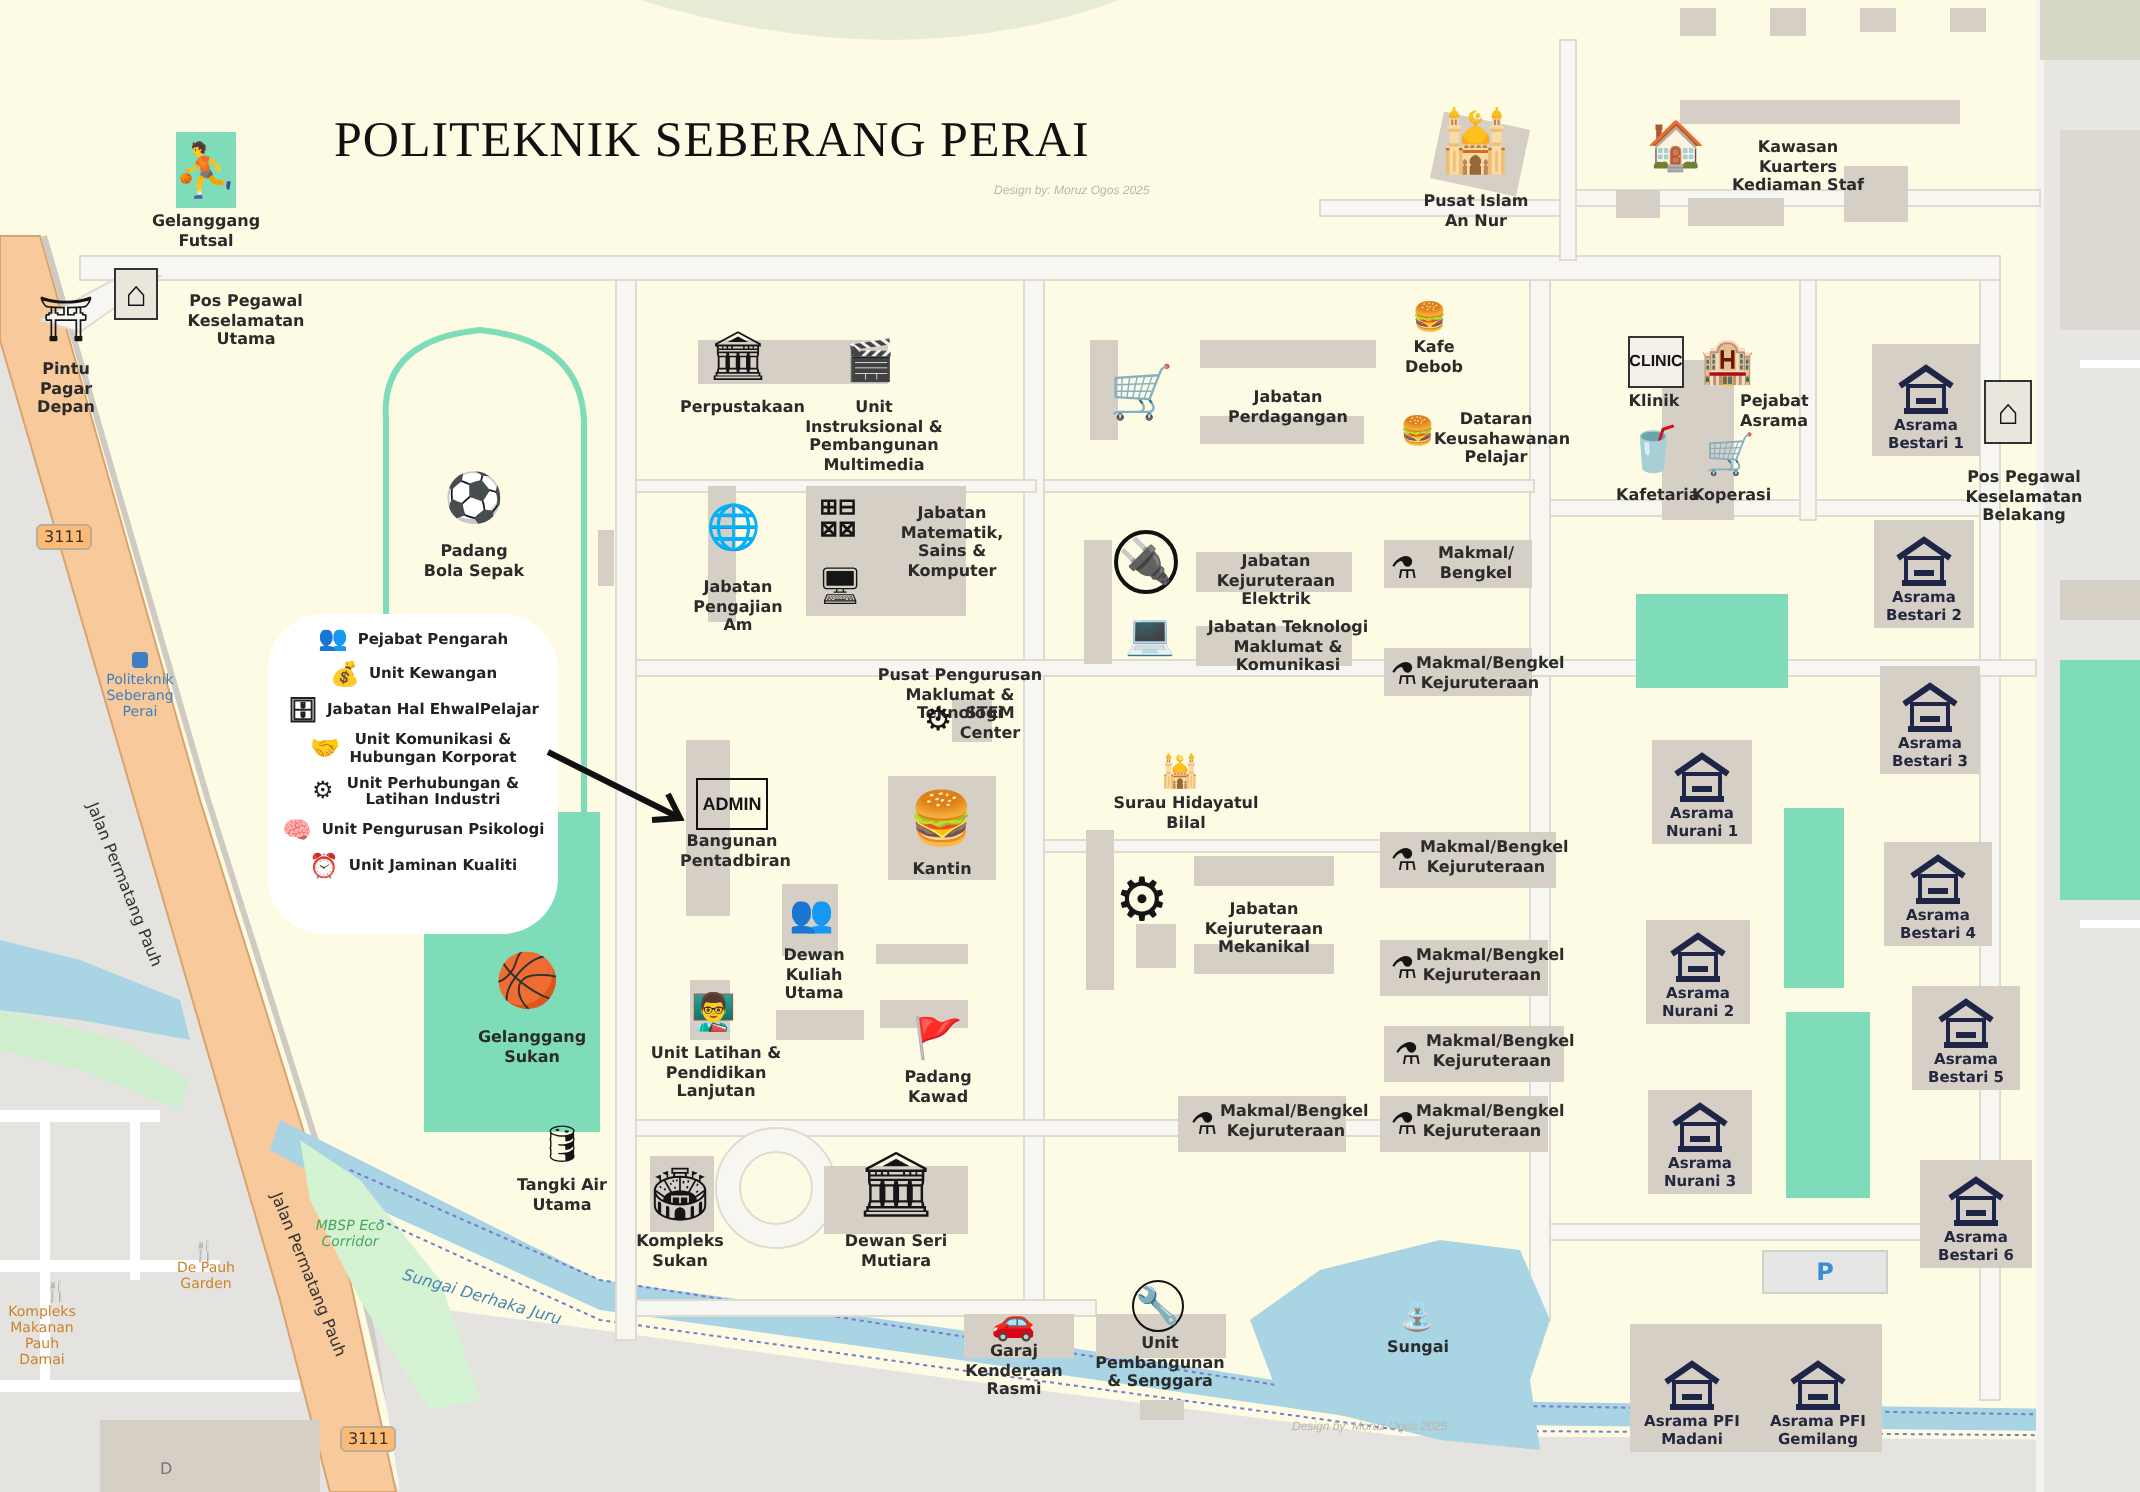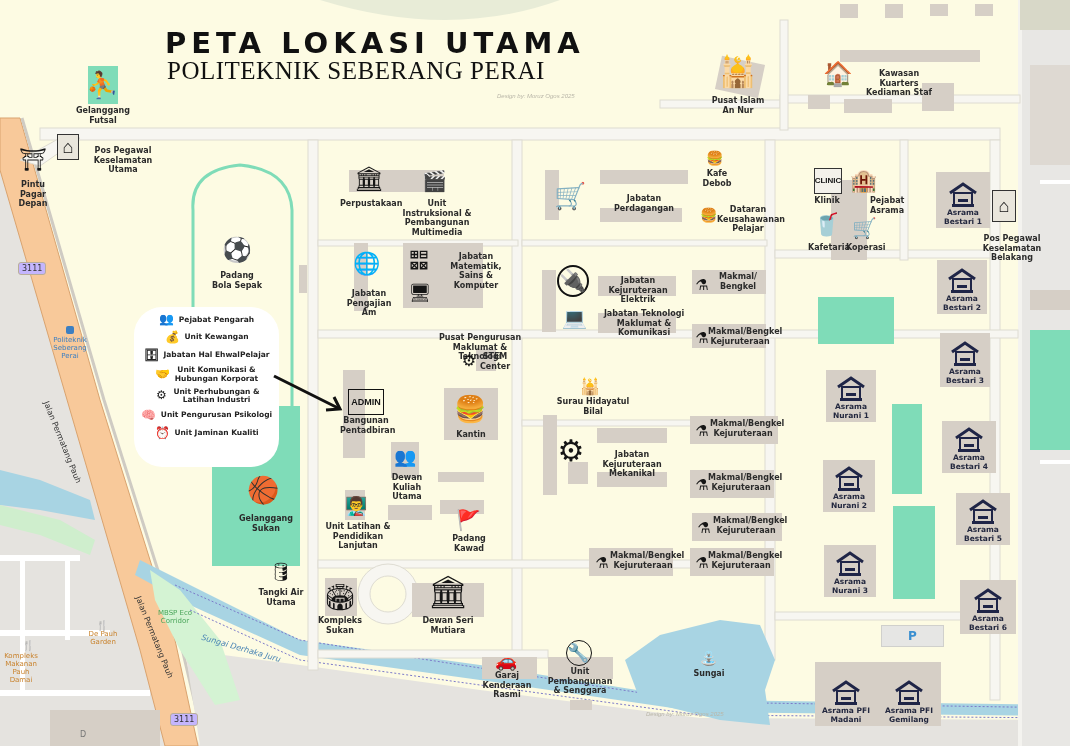--- a/index.html
+++ b/index.html
@@ -13,21 +13,21 @@
   .title1 { position: absolute; left: 165px; top: 26px; font-family: "DejaVu Sans", sans-serif; font-weight: bold; font-size: 29px; letter-spacing: 5px; color: #111; }
   .title2 { position: absolute; left: 167px; top: 57px; font-family: "Liberation Serif", serif; font-size: 25px; color: #111; letter-spacing: 0.5px; }
   .credit { position: absolute; font-family: "Liberation Sans", sans-serif; font-style: italic; font-size: 6px; color: #b9b6a8; }
   .legend { position: absolute; left: 134px; top: 307px; width: 145px; height: 160px; background: #ffffff; border-radius: 28px; padding: 6px 4px; }
   .legend-item { display: flex; align-items: center; justify-content: center; gap: 4px; font-family: "DejaVu Sans", sans-serif; font-size: 7.5px; font-weight: bold; color: #222; text-align: center; line-height: 1.15; white-space: pre-line; margin-bottom: 4px; }
   .legend-item .li-icon { font-size: 12px; width: 16px; text-align: center; flex: none; }
   .asrama { position: absolute; background: #d6cfc6; display: flex; flex-direction: column; align-items: center; justify-content: flex-end; padding-bottom: 2px; }
   .asrama .hicon { width: 30px; height: 26px; }
   .asrama .alabel { font-family: "DejaVu Sans", sans-serif; font-size: 7.5px; font-weight: bold; color: #23283f; text-align: center; line-height: 1.2; white-space: pre-line; }
   .osm { position: absolute; font-family: "DejaVu Sans", sans-serif; font-size: 7px; color: #3d7fc1; text-align: center; line-height: 1.15; white-space: pre-line; }
-  .shield { position: absolute; background: #c4b5fd; border: 1px solid #b9ae99; border-radius: 3px; font-family: "DejaVu Sans", sans-serif; font-size: 8px; color: #333; padding: 1px 3px; }
+  .shield { position: absolute; background: #fdba74; border: 1px solid #b9ae99; border-radius: 3px; font-family: "DejaVu Sans", sans-serif; font-size: 8px; color: #333; padding: 1px 3px; }
   .parking { position: absolute; background: #e6e6e4; border: 1px solid #d0d0cc; color: #3a8fd0; font-family: "DejaVu Sans", sans-serif; font-weight: bold; font-size: 12px; display: flex; align-items: center; justify-content: center; }
 </style>
 </head>
 <body>
 
 <div id="map">
 
   <div class="abs" style="left:0;top:0;width:0;height:0;"></div>
   <svg class="abs" style="left:0;top:0;" width="1070" height="746">
 
@@ -148,21 +148,20 @@
   <div class="bld" style="left:831px;top:180px;width:36px;height:80px;"></div>
   <div class="bld" style="left:299px;top:265px;width:8px;height:28px;"></div>
   <div class="bld" style="left:440px;top:500px;width:44px;height:14px;"></div>
 
   <div class="grass" style="left:88px;top:66px;width:30px;height:38px;"></div>
   <div class="grass" style="left:212px;top:406px;width:88px;height:160px;"></div>
   <div class="grass" style="left:818px;top:297px;width:76px;height:47px;"></div>
   <div class="grass" style="left:892px;top:404px;width:30px;height:90px;"></div>
   <div class="grass" style="left:893px;top:506px;width:42px;height:93px;"></div>
 
-  <div class="title1">PETA LOKASI UTAMA</div>
   <div class="title2">POLITEKNIK SEBERANG PERAI</div>
   <div class="credit" style="left:497px;top:93px;">Design by: Moruz Ogos 2025</div>
   <div class="credit" style="left:646px;top:711px;">Design by: Moruz Ogos 2025</div>
 
   <div class="icon" style="left:88px;top:68px;width:30px;height:34px;font-size:26px;">⛹</div>
   <div class="lbl" style="left:70px;top:106px;width:66px;">Gelanggang
 Futsal</div>
 
   <div class="icon" style="left:57px;top:134px;width:22px;height:26px;font-size:18px;border:1px solid #333;background:#e9e6dc;">⌂</div>
   <div class="lbl" style="left:80px;top:146px;width:86px;">Pos Pegawal
@@ -453,21 +452,21 @@
   </svg>
 
   <div class="shield" style="left:18px;top:262px;">3111</div>
   <div class="shield" style="left:170px;top:713px;">3111</div>
   <div class="osm" style="left:45px;top:336px;width:50px;">Politeknik
 Seberang
 Perai</div>
   <div class="abs" style="left:66px;top:326px;width:8px;height:8px;background:#3d7fc1;border-radius:2px;"></div>
   <div class="abs" style="left:50px;top:400px;font-family:'DejaVu Sans',sans-serif;font-size:8px;color:#333;transform:rotate(68deg);transform-origin:left top;white-space:nowrap;">Jalan Permatang Pauh</div>
   <div class="abs" style="left:142px;top:595px;font-family:'DejaVu Sans',sans-serif;font-size:8px;color:#333;transform:rotate(68deg);transform-origin:left top;white-space:nowrap;">Jalan Permatang Pauh</div>
-  <div class="osm" style="left:152px;top:609px;width:46px;color:#4aa55a;">MBSP Eco
+  <div class="osm" style="left:152px;top:609px;width:46px;color:#4aa55a;font-style:italic;">MBSP Eco
 Corridor</div>
   <div class="abs" style="left:200px;top:644px;font-family:'DejaVu Sans',sans-serif;font-style:italic;font-size:8px;color:#4c86b5;transform:rotate(16deg);white-space:nowrap;">Sungai Derhaka Juru</div>
   <div class="osm" style="left:80px;top:630px;width:46px;color:#c9832d;">De Pauh
 Garden</div>
   <div class="osm" style="left:0px;top:652px;width:42px;color:#c9832d;">Kompleks
 Makanan
 Pauh Damai</div>
   <div class="abs" style="left:96px;top:620px;font-size:10px;color:#c9832d;">🍴</div>
   <div class="abs" style="left:22px;top:640px;font-size:10px;color:#c9832d;">🍴</div>
   <div class="abs" style="left:80px;top:730px;font-family:'DejaVu Sans',sans-serif;font-size:8px;color:#777;">D</div>

